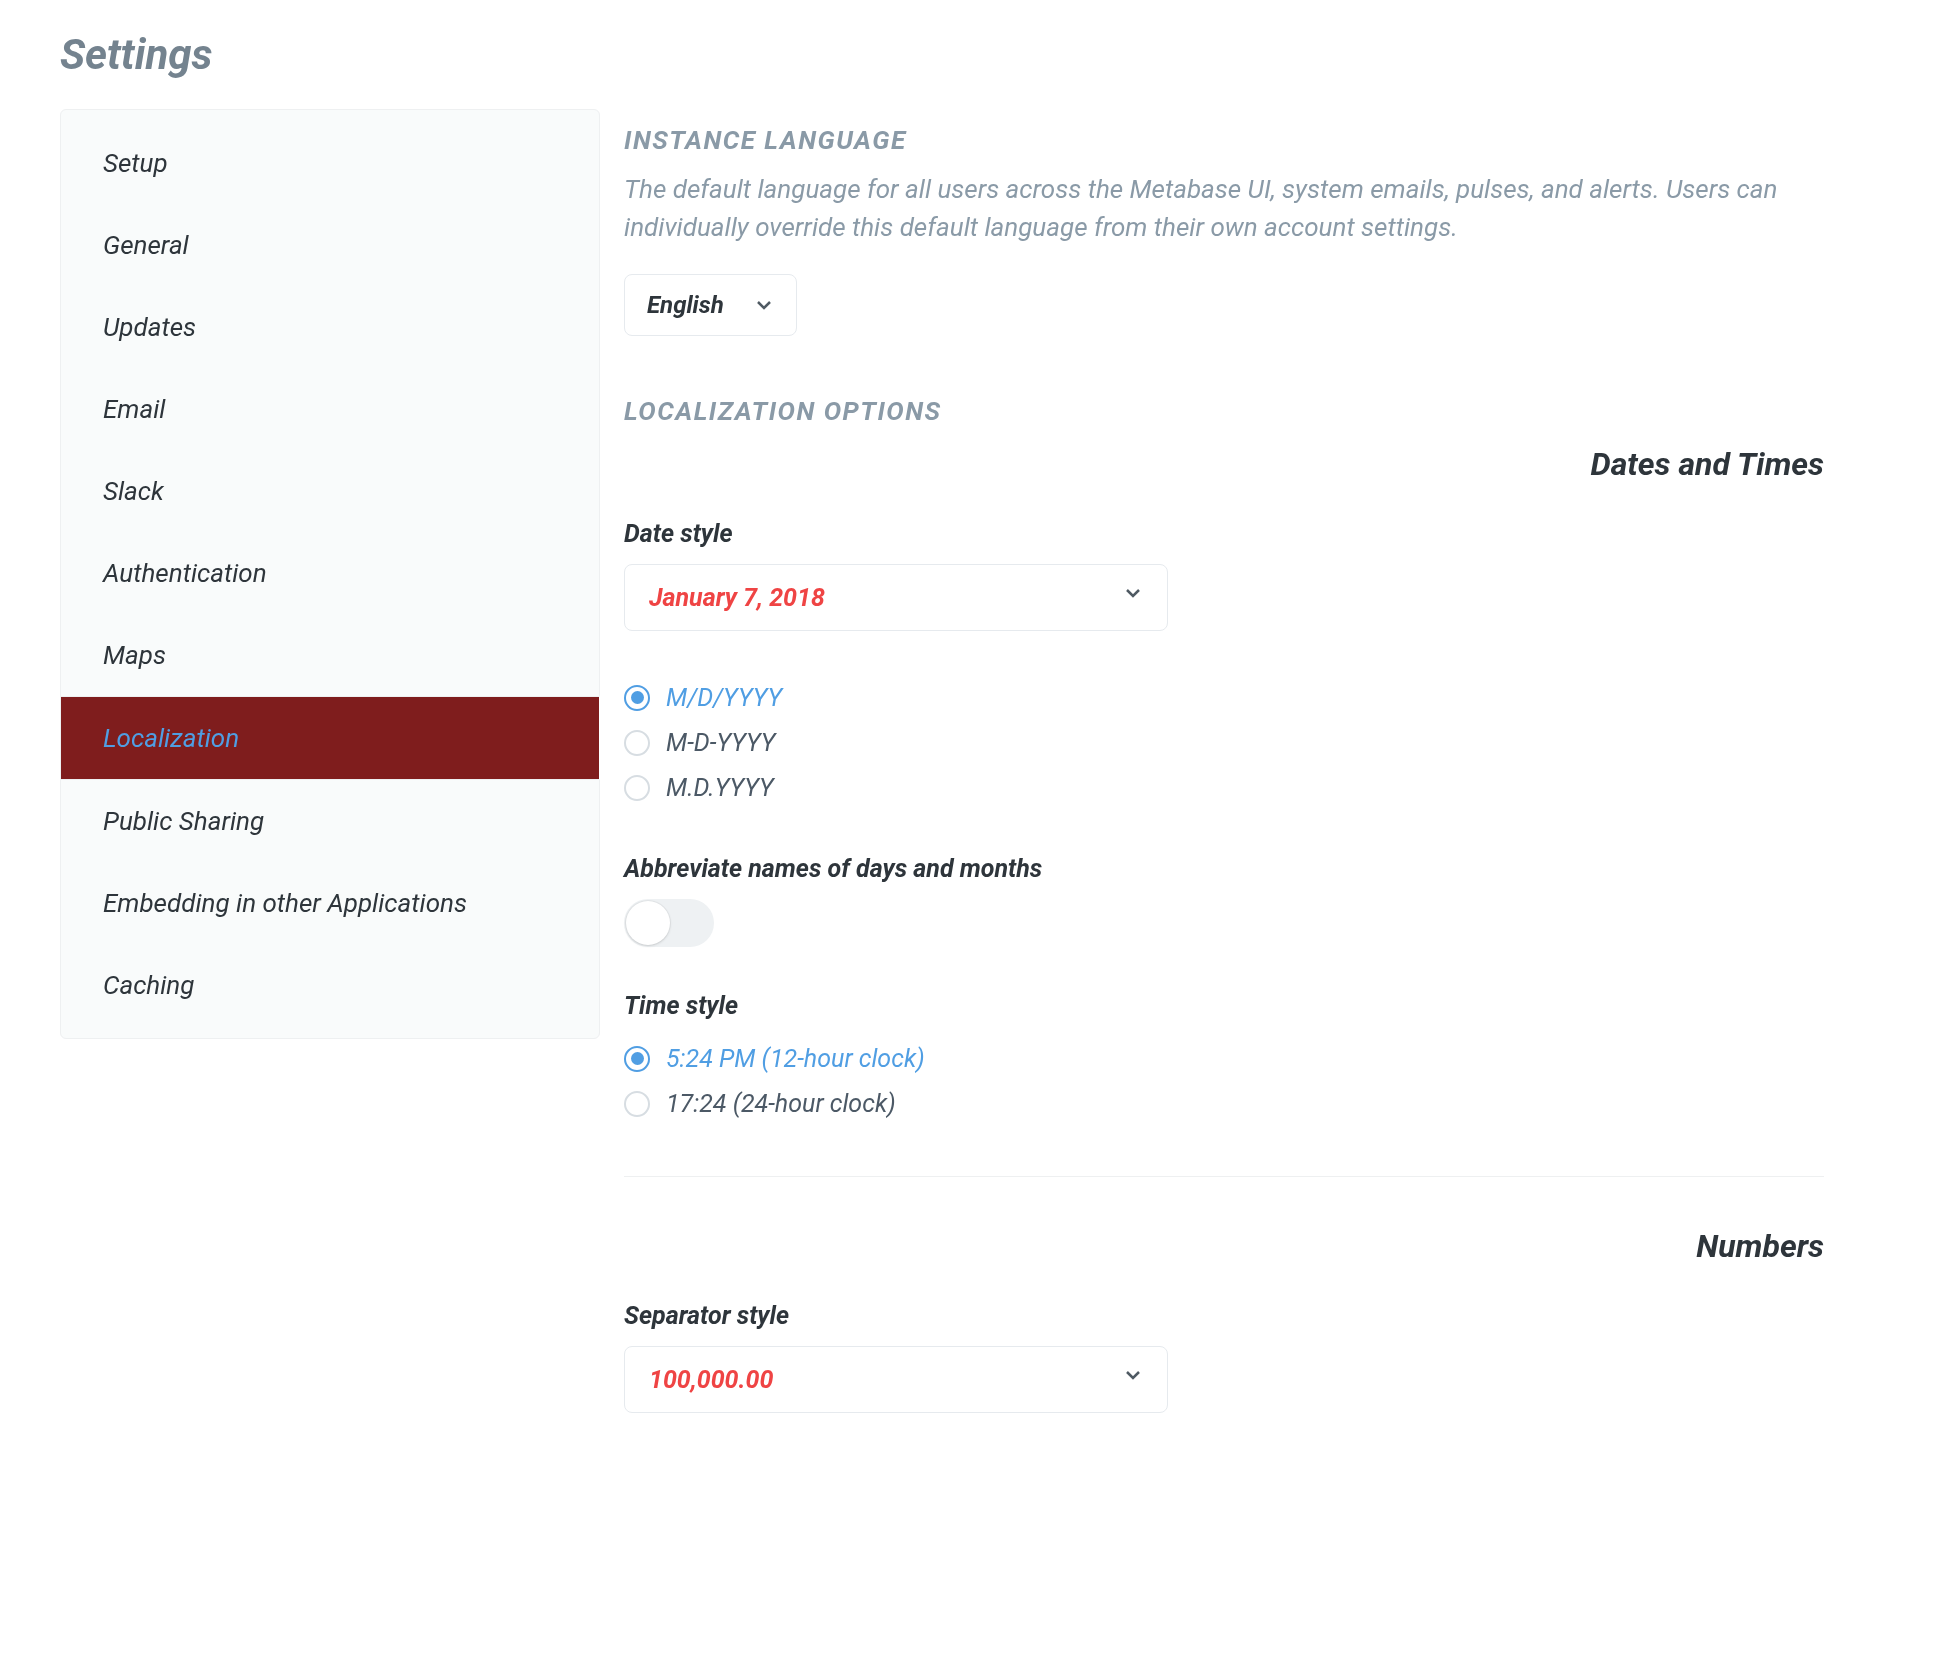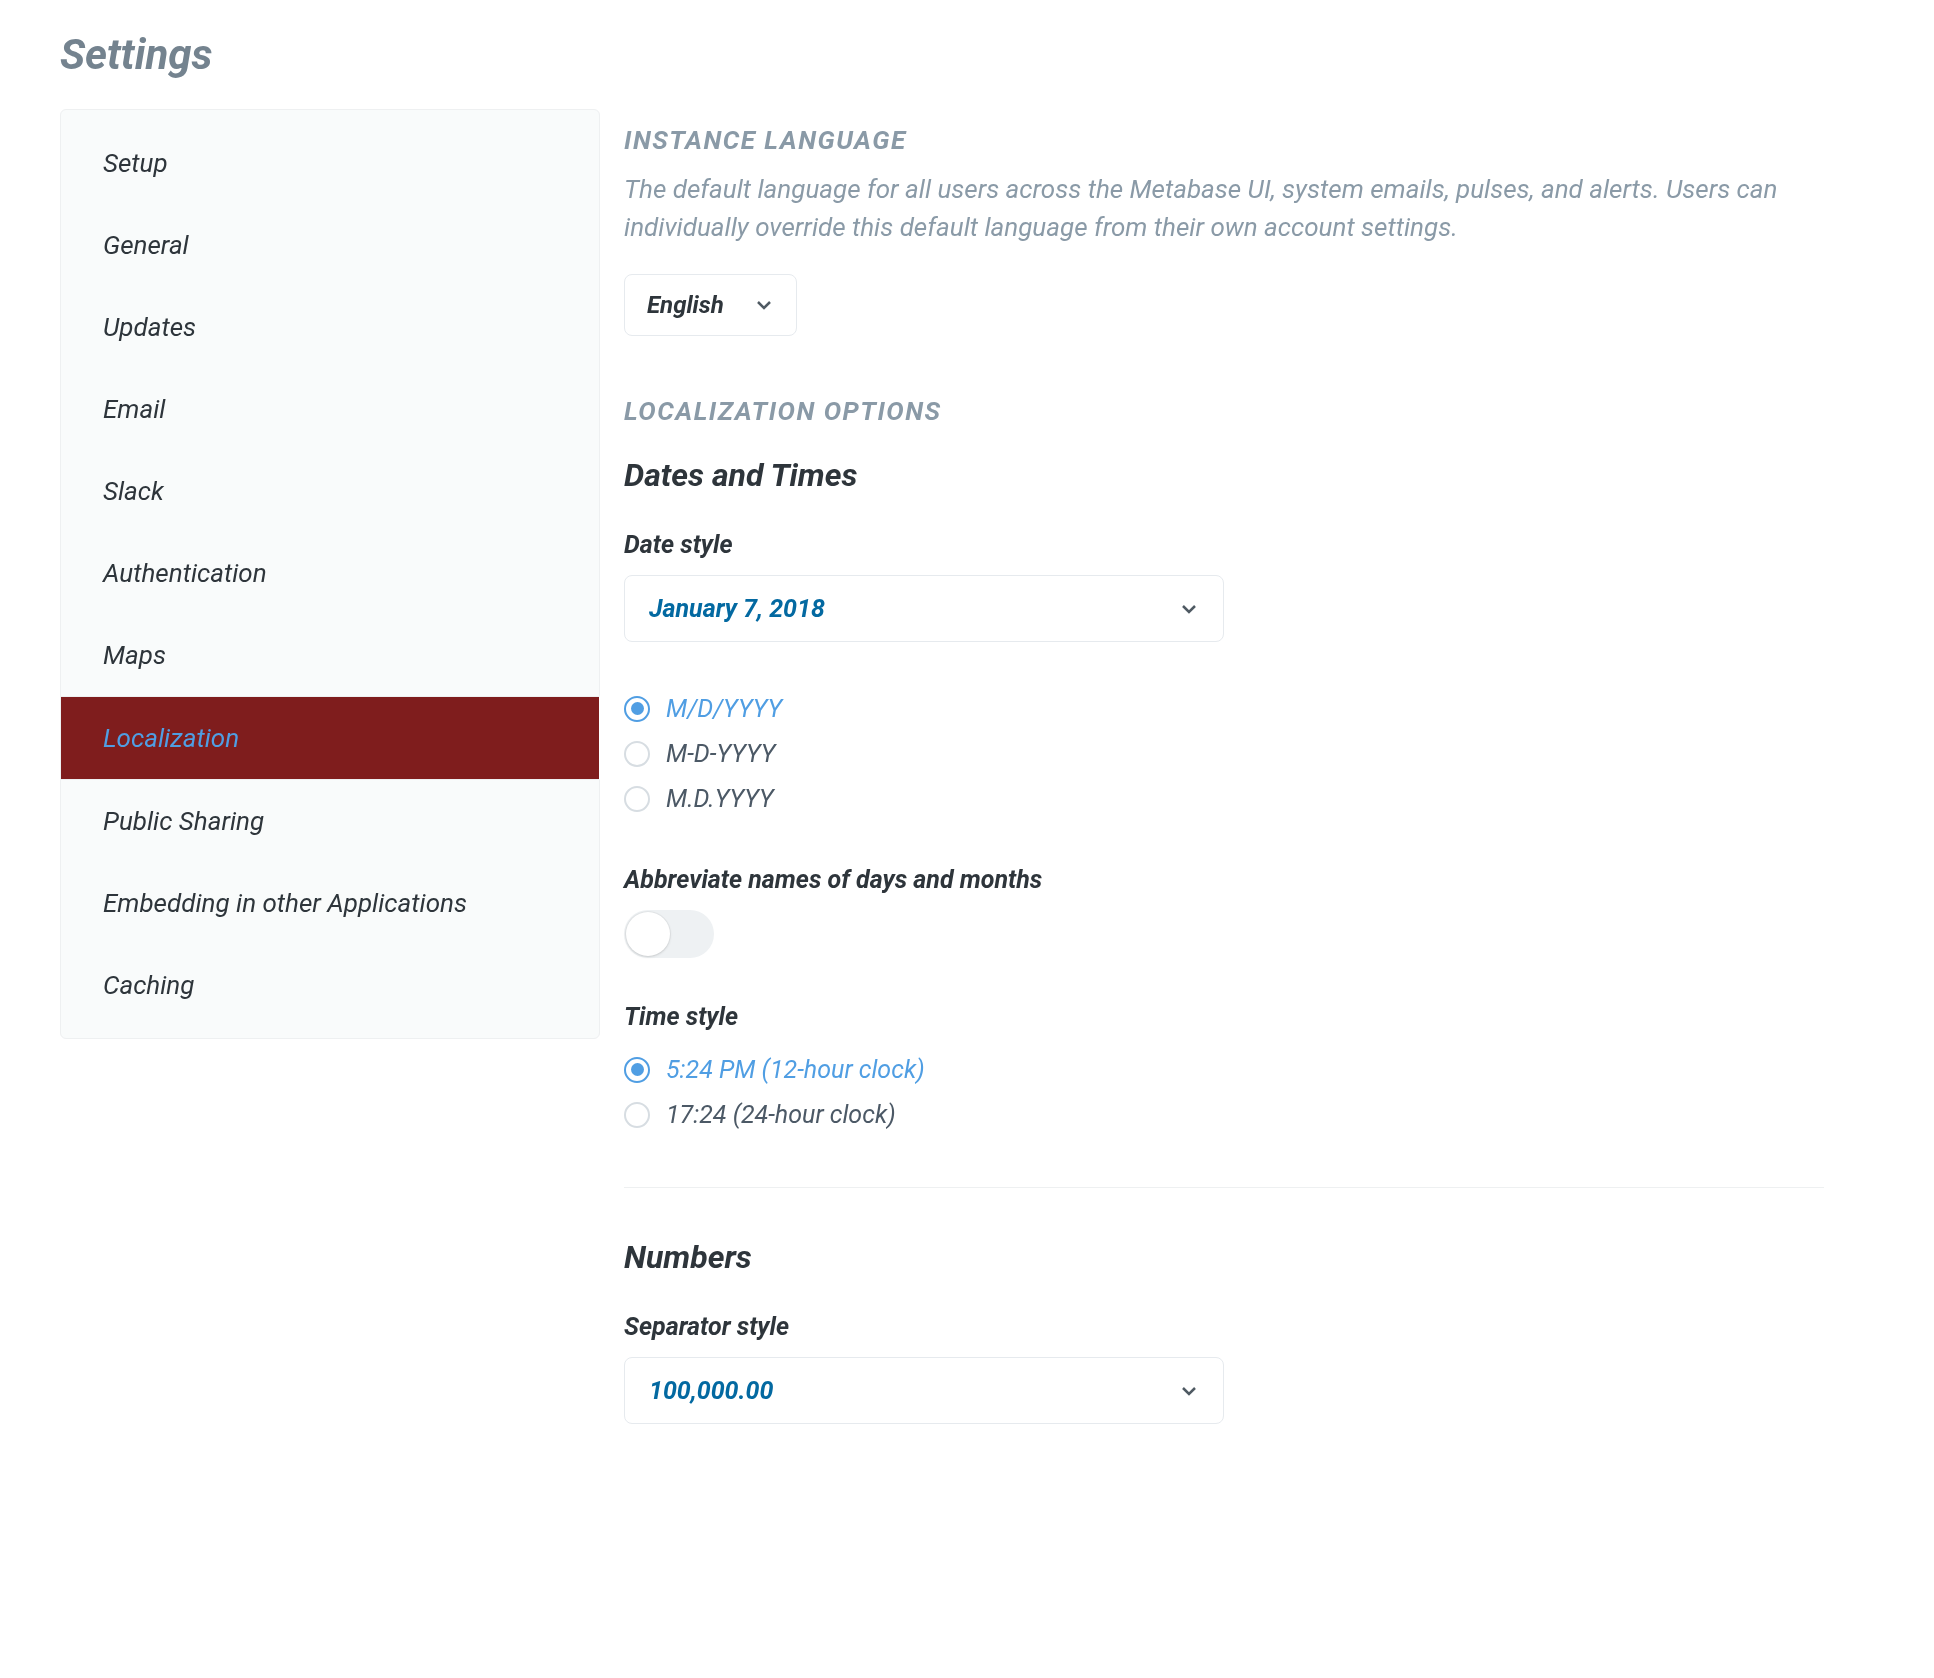--- a/index.html
+++ b/index.html
@@ -79,45 +79,45 @@
     padding: 16px 22px;
     font-size: 24px;
     font-weight: 700;
     color: #2e353b;
     cursor: pointer;
     background: #fff;
     text-align: right;
   }
   .select-wide {
     display: flex;
-    align-items: center;
     justify-content: space-between;
-    width: 600px;
+    width: 544px;
     border: 1px solid #e6eaee;
     border-radius: 8px;
     padding: 18px 24px;
     font-size: 25px;
     font-weight: 700;
-    color: #0369a1;
+    color: #ef4444;
     cursor: pointer;
     background: #fff;
   }
   .chevron {
     width: 20px;
     height: 20px;
     flex-shrink: 0;
   }
   .chevron svg { display:block; stroke:#4f5a63; stroke-width:2.5; fill:none; }
   .block { margin-bottom: 60px; }
   .block-sm { margin-bottom: 44px; }
   h2.subhead {
     font-size: 32px;
     font-weight: 700;
     color: #2e353b;
-    margin: 30px 0 36px 0;
+    margin: 19px 0 36px 0;
+    text-align: right;
   }
   .field-label {
     font-size: 25px;
     font-weight: 700;
     color: #2e353b;
     margin-bottom: 16px;
   }
   .radio-row {
     display: flex;
     align-items: center;

